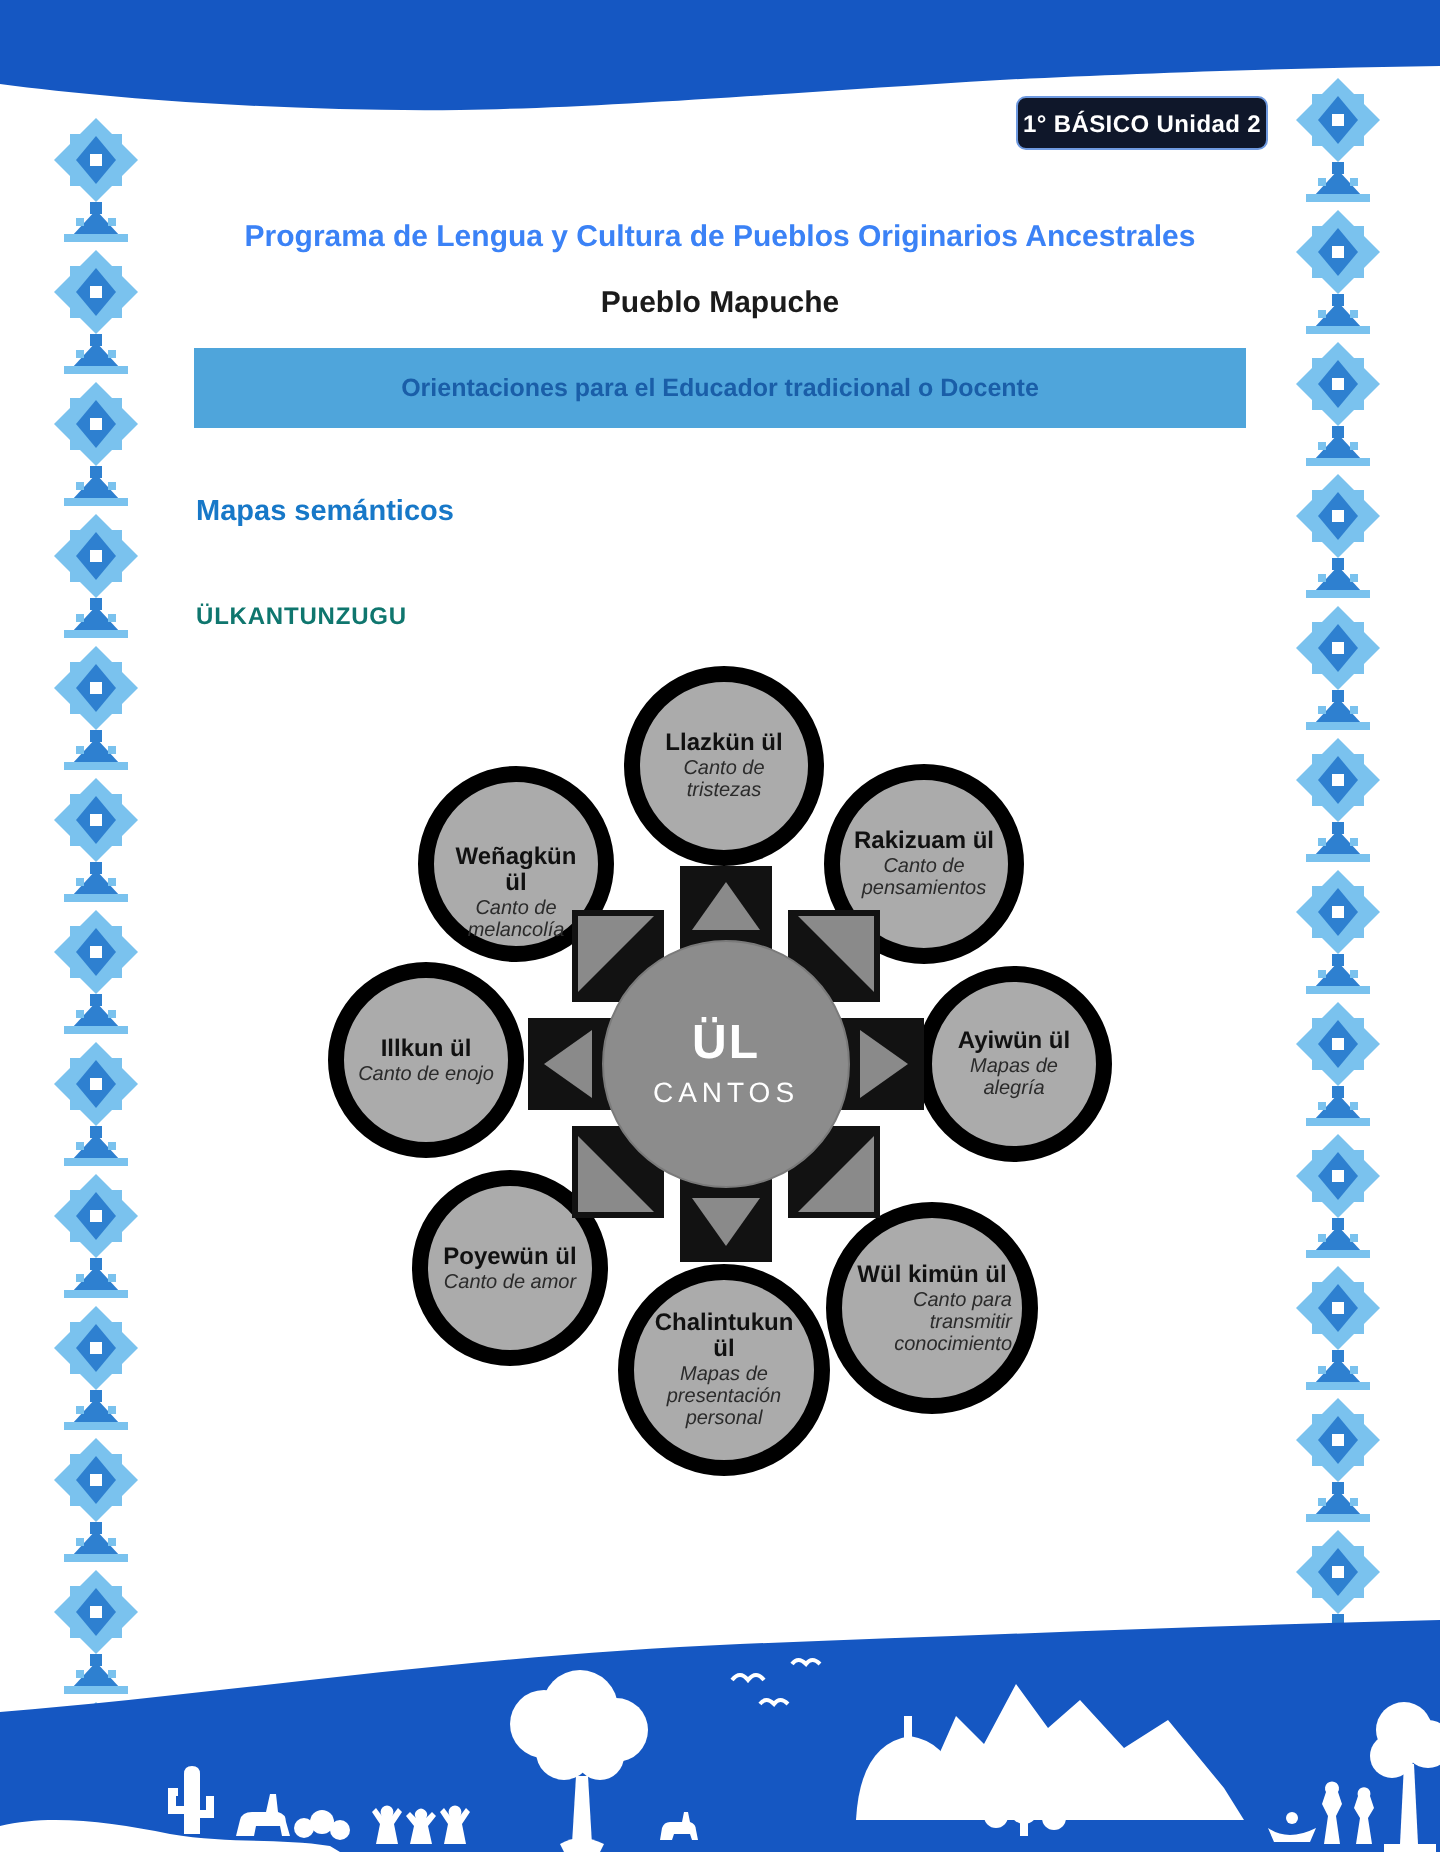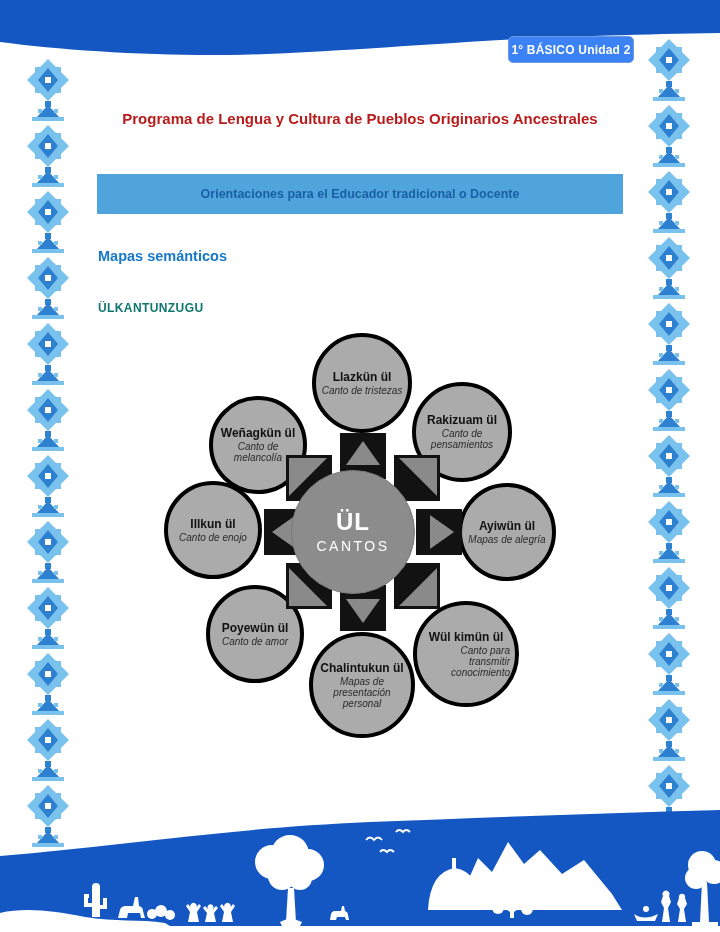--- a/index.html
+++ b/index.html
@@ -4,33 +4,33 @@
 <style>
   html,body{margin:0;padding:0;background:#e8e8e8;}
   .page{
     position:relative;width:720px;height:932px;margin:0 auto;
     background:#ffffff;overflow:hidden;
     font-family:"Liberation Sans", sans-serif;
   }
   
   .header-wave{position:absolute;top:0;left:0;width:720px;height:70px;z-index:5;}
   .unit-badge{
-    position:absolute;top:36px;left:508px;width:124px;height:25px;z-index:6;
-    background:#3b82f6;border:1px solid #6f9ae0;border-radius:5px;
+    position:absolute;top:48px;left:508px;width:124px;height:25px;z-index:6;
+    background:#0f172a;border:1px solid #6f9ae0;border-radius:5px;
     color:#ffffff;font-size:12px;font-weight:bold;
     display:flex;align-items:center;justify-content:center;letter-spacing:.2px;
   }
   
   .border-strip{position:absolute;z-index:1;}
   .border-left{left:25px;top:58px;}
   .border-right{left:646px;top:38px;}
   
   .doc-title{
     position:absolute;left:90px;top:110px;width:540px;text-align:center;
-    font-size:15px;font-weight:bold;color:#b91c1c;z-index:4;
+    font-size:15px;font-weight:bold;color:#3b82f6;z-index:4;
   }
   .doc-subtitle{
     position:absolute;left:90px;top:143px;width:540px;text-align:center;
     font-size:15px;font-weight:bold;color:#1b1b1b;z-index:4;
   }
   .banner{
     position:absolute;left:97px;top:174px;width:526px;height:40px;z-index:4;
     background:#4FA5DB;display:flex;align-items:center;justify-content:center;
   }
   .banner span{font-size:12.5px;font-weight:bold;color:#1A5EA8;}
@@ -39,37 +39,37 @@
     font-size:14.5px;font-weight:bold;color:#1778C8;
   }
   .topic-heading{
     position:absolute;left:98px;top:301px;z-index:4;
     font-size:12px;font-weight:bold;color:#0f766e;letter-spacing:.4px;
   }
   
   .diagram{position:absolute;left:160px;top:333px;width:406px;height:410px;z-index:4;}
   .node{
     position:absolute;border-radius:50%;
-    background:#ABABAB;border:4px solid #000000;box-sizing:border-box;
+    background:#ABABAB;border:8px solid #000000;box-sizing:border-box;
     display:flex;flex-direction:column;align-items:center;justify-content:center;
     text-align:center;padding:2px 5px;z-index:1;
   }
   .node-title{font-size:12px;font-weight:bold;color:#111;line-height:13px;}
   .node-sub{font-size:10px;font-style:italic;color:#2b2b2b;line-height:11px;margin-top:1px;}
   .n-top{left:152px;top:0;width:100px;height:100px;}
-  .n-topleft{left:49px;top:63px;width:98px;height:98px;}
+  .n-topleft{left:49px;top:50px;width:98px;height:98px;justify-content:flex-end;}
   .n-topright{left:252px;top:49px;width:100px;height:100px;}
   .n-left{left:4px;top:148px;width:98px;height:98px;}
   .n-right{left:298px;top:150px;width:98px;height:98px;}
   .n-bottomleft{left:46px;top:252px;width:98px;height:98px;}
   .n-bottomright{left:253px;top:268px;width:106px;height:106px;text-align:right;}
   .n-bottom{left:149px;top:299px;width:106px;height:106px;}
   .arrows{position:absolute;left:0;top:0;width:406px;height:410px;z-index:2;pointer-events:none;}
   .center-node{
-    position:absolute;left:131px;top:137px;width:124px;height:124px;z-index:3;
+    position:absolute;left:141px;top:137px;width:124px;height:124px;z-index:3;
     border-radius:50%;background:#8C8C8C;border:1px solid #7a7a7a;box-sizing:border-box;
     display:flex;flex-direction:column;align-items:center;justify-content:center;color:#fff;
   }
   .center-title{font-size:24px;font-weight:bold;letter-spacing:1px;line-height:24px;}
   .center-sub{font-size:14px;font-weight:normal;letter-spacing:2.5px;margin-top:4px;}
   
   .footer-art{position:absolute;left:0;bottom:0;width:720px;height:122px;z-index:5;}
 </style>
 </head>
 <body>
@@ -96,20 +96,21 @@
         <rect x="7" y="59" width="32" height="4" fill="#7AC2EE"></rect>
       </pattern>
     </defs>
     <rect x="1" y="0" width="46" height="796" fill="url(#mapu)"></rect>
   </svg>
   <svg class="border-strip border-right" width="48" height="776" aria-hidden="true">
     <rect x="1" y="0" width="46" height="776" fill="url(#mapu)"></rect>
   </svg>
 
   <div class="doc-title">Programa de Lengua y Cultura de Pueblos Originarios Ancestrales</div>
+  <div class="doc-subtitle">Pueblo Mapuche</div>
   <div class="banner">
     <span>Orientaciones para el Educador tradicional o Docente</span>
   </div>
   <div class="section-heading">Mapas semánticos</div>
   <div class="topic-heading">ÜLKANTUNZUGU</div>
 
   <div class="diagram">
 
     <div class="node n-top">
       <div class="node-title">Llazkün ül</div>

